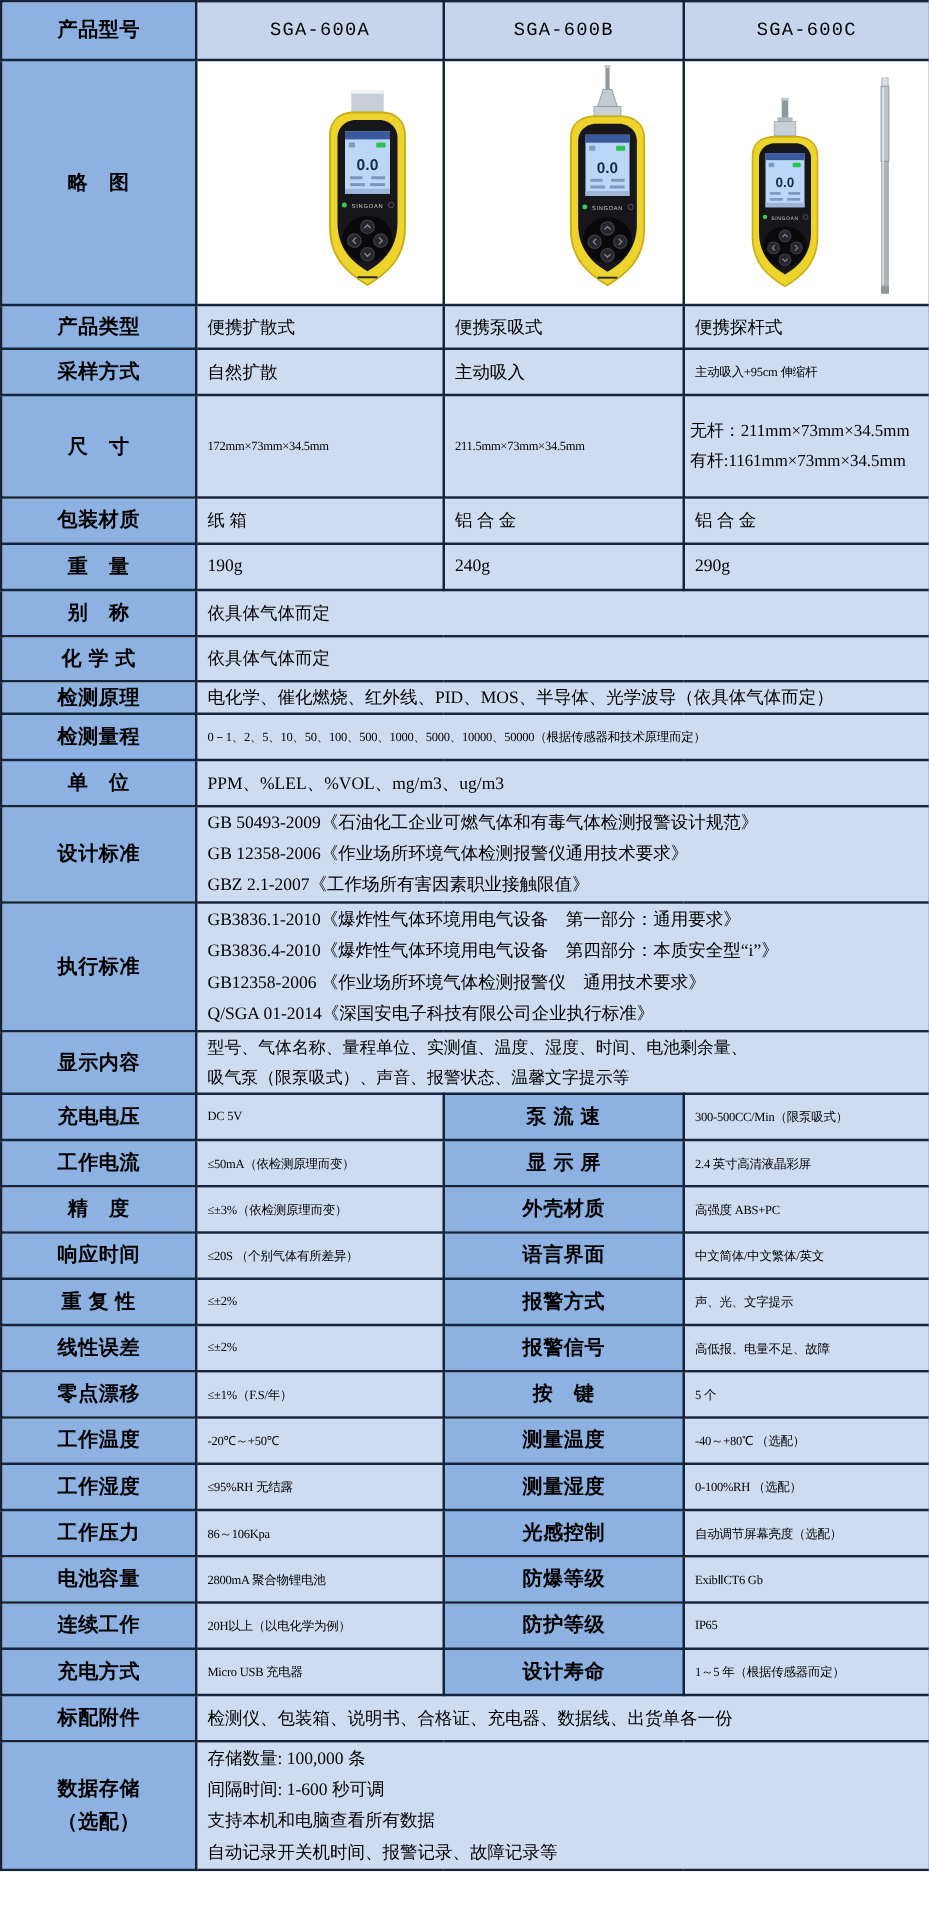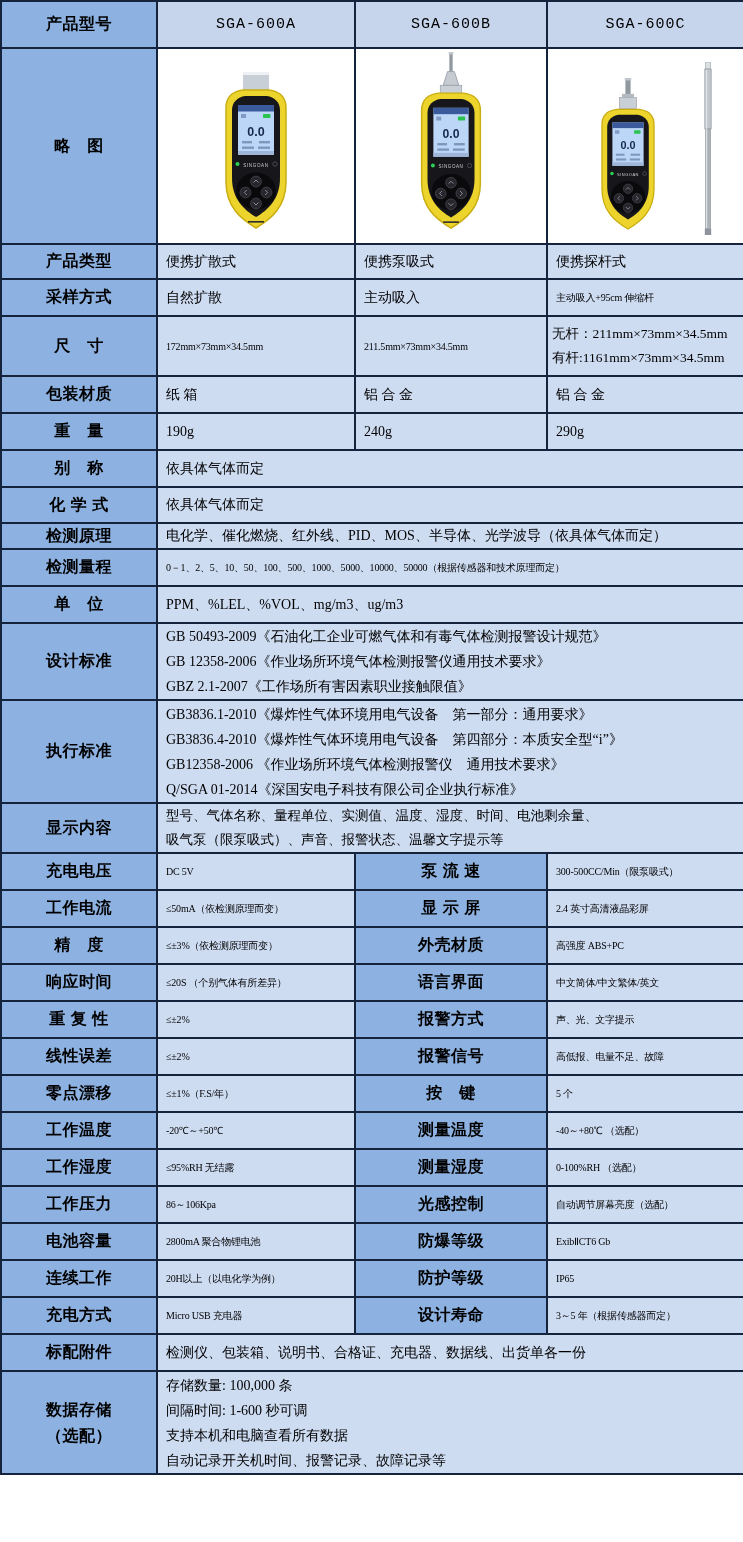--- a/index.html
+++ b/index.html
@@ -5,21 +5,21 @@
   *{box-sizing:border-box}
   html,body{margin:0;padding:0;background:#fff}
   body{width:743px;font-family:"Liberation Sans",sans-serif;color:#000}
   table{border-collapse:collapse;table-layout:fixed;width:743px}
   td{border:2px solid #15233C;padding:0 8px;vertical-align:middle;overflow:hidden}
   .lbl{background:#8DB2E1;font-weight:bold;font-size:16px;text-align:center;padding:0 2px;letter-spacing:.5px}
   .model{background:#C6D5EC;font-family:Liberation Mono, monospace;font-size:15px;text-align:center;letter-spacing:1px}
   .val{background:#CEDCF2;font-family:"Liberation Serif",serif;font-size:14px}
   .center{text-align:left}
   .sm{font-size:10px;white-space:nowrap;letter-spacing:-.2px}
-  .photo{background:#fff;text-align:center;vertical-align:bottom;padding:3px 0 5px}
+  .photo{background:#fff;text-align:right;vertical-align:bottom;padding:3px 0 5px}
   .photo svg{display:inline-block;vertical-align:bottom}
   .line{line-height:25px;white-space:nowrap}
   .line24{line-height:24px;white-space:nowrap;font-size:13.5px}
   .lbl .lline{line-height:26px}
   .cflex{display:flex;align-items:flex-end;justify-content:center;gap:20px}
 </style>
 </head>
 <body>
 
 <table>
@@ -161,21 +161,21 @@
   <tr style="height:37px">
     <td class="lbl">采样方式</td>
     <td class="val center">自然扩散</td>
     <td class="val center">主动吸入</td>
     <td class="val center sm">主动吸入+95cm 伸缩杆</td>
   </tr>
   <tr style="height:51px">
     <td class="lbl">尺　寸</td>
     <td class="val center sm">172mm×73mm×34.5mm</td>
     <td class="val center sm">211.5mm×73mm×34.5mm</td>
-    <td class="val" style="padding:5px 4px">
+    <td class="val" style="padding:16px 4px">
       <div class="line24">无杆：211mm×73mm×34.5mm</div>
       <div class="line24">有杆:1161mm×73mm×34.5mm</div>
     </td>
   </tr>
   <tr style="height:37px">
     <td class="lbl">包装材质</td>
     <td class="val center">纸 箱</td>
     <td class="val center">铝 合 金</td>
     <td class="val center">铝 合 金</td>
   </tr>
@@ -300,21 +300,21 @@
   <tr style="height:37px">
     <td class="lbl">连续工作</td>
     <td class="val sm">20H以上（以电化学为例）</td>
     <td class="lbl">防护等级</td>
     <td class="val sm">IP65</td>
   </tr>
   <tr style="height:37px">
     <td class="lbl">充电方式</td>
     <td class="val sm">Micro USB 充电器</td>
     <td class="lbl">设计寿命</td>
-    <td class="val sm">3～5 年（根据传感器而定）</td>
+    <td class="val sm">1～5 年（根据传感器而定）</td>
   </tr>
 
   <tr style="height:37px">
     <td class="lbl">标配附件</td>
     <td class="val" colspan="3">检测仪、包装箱、说明书、合格证、充电器、数据线、出货单各一份</td>
   </tr>
 
   <tr style="height:103px">
     <td class="lbl">
       <div class="lline">数据存储</div>

